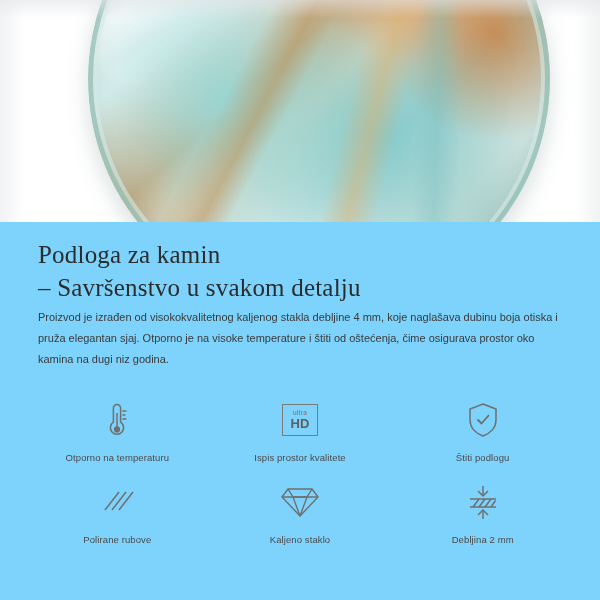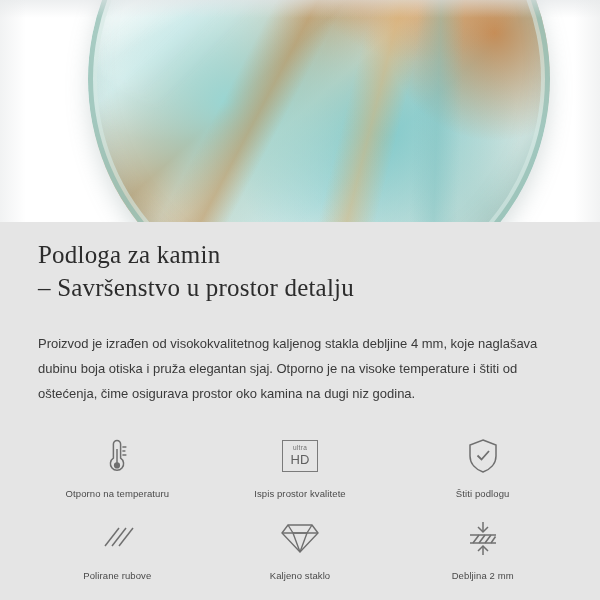--- a/index.html
+++ b/index.html
@@ -10,21 +10,21 @@
     width: 600px;
     height: 600px;
     background: #ffffff;
     font-family: "Liberation Sans", sans-serif;
     overflow: hidden;
   }
   .page {
     position: relative;
     width: 600px;
     height: 600px;
-    background: #e5e5e5;
+    background: #7dd3fc;
     overflow: hidden;
   }
 
   
   .hero {
     position: relative;
     width: 600px;
     height: 222px;
     overflow: hidden;
     background: #ffffff;
@@ -104,22 +104,22 @@
     font-family: "Liberation Serif", serif;
     font-size: 25px;
     line-height: 1.33;
     color: #2c2c2c;
     font-weight: 400;
     margin: 0;
     letter-spacing: 0.2px;
   }
   .title .line2 { display: block; }
   .body-text {
-    margin: 26px 0 0 0;
-    font-size: 13px;
+    margin: 2px 0 0 0;
+    font-size: 11px;
     line-height: 1.95;
     color: #3a3a3a;
     max-width: 528px;
   }
 
   
   .features {
     margin-top: 26px;
     padding: 0 26px;
     display: grid;
@@ -157,21 +157,21 @@
     justify-content: center;
     line-height: 1;
   }
   .hd-badge .hd-top {
     font-size: 6.5px;
     letter-spacing: 0.3px;
     color: #6f6f6f;
   }
   .hd-badge .hd-main {
     font-size: 13px;
-    font-weight: normal;
+    font-weight: bold;
     color: #5f5f5f;
     margin-top: 1px;
   }
 </style>
 </head>
 <body>
 
 <div class="page">
 
   <div class="hero">
@@ -179,21 +179,21 @@
       <div class="plate-art"></div>
       <div class="plate-gloss"></div>
       <div class="plate-rim"></div>
     </div>
 
   </div>
 
   <div class="content">
     <h1 class="title">
       <span>Podloga za kamin</span>
-      <span class="line2">– Savršenstvo u prostor detalju</span>
+      <span class="line2">– Savršenstvo u svakom detalju</span>
     </h1>
     <p class="body-text">Proizvod je izrađen od visokokvalitetnog kaljenog stakla debljine 4 mm, koje naglašava dubinu boja otiska i pruža elegantan sjaj. Otporno je na visoke temperature i štiti od oštećenja, čime osigurava prostor oko kamina na dugi niz godina.</p>
   </div>
 
   <div class="features">
 
     <div class="feature">
       <div class="feature-icon">
         <svg width="26" height="40" viewBox="0 0 26 40" fill="none" stroke="#6f6f6f" stroke-width="1.5">
           <path d="M13 4.5a3.6 3.6 0 0 1 3.6 3.6v14.1a6.6 6.6 0 1 1-7.2 0V8.1A3.6 3.6 0 0 1 13 4.5z"></path>

